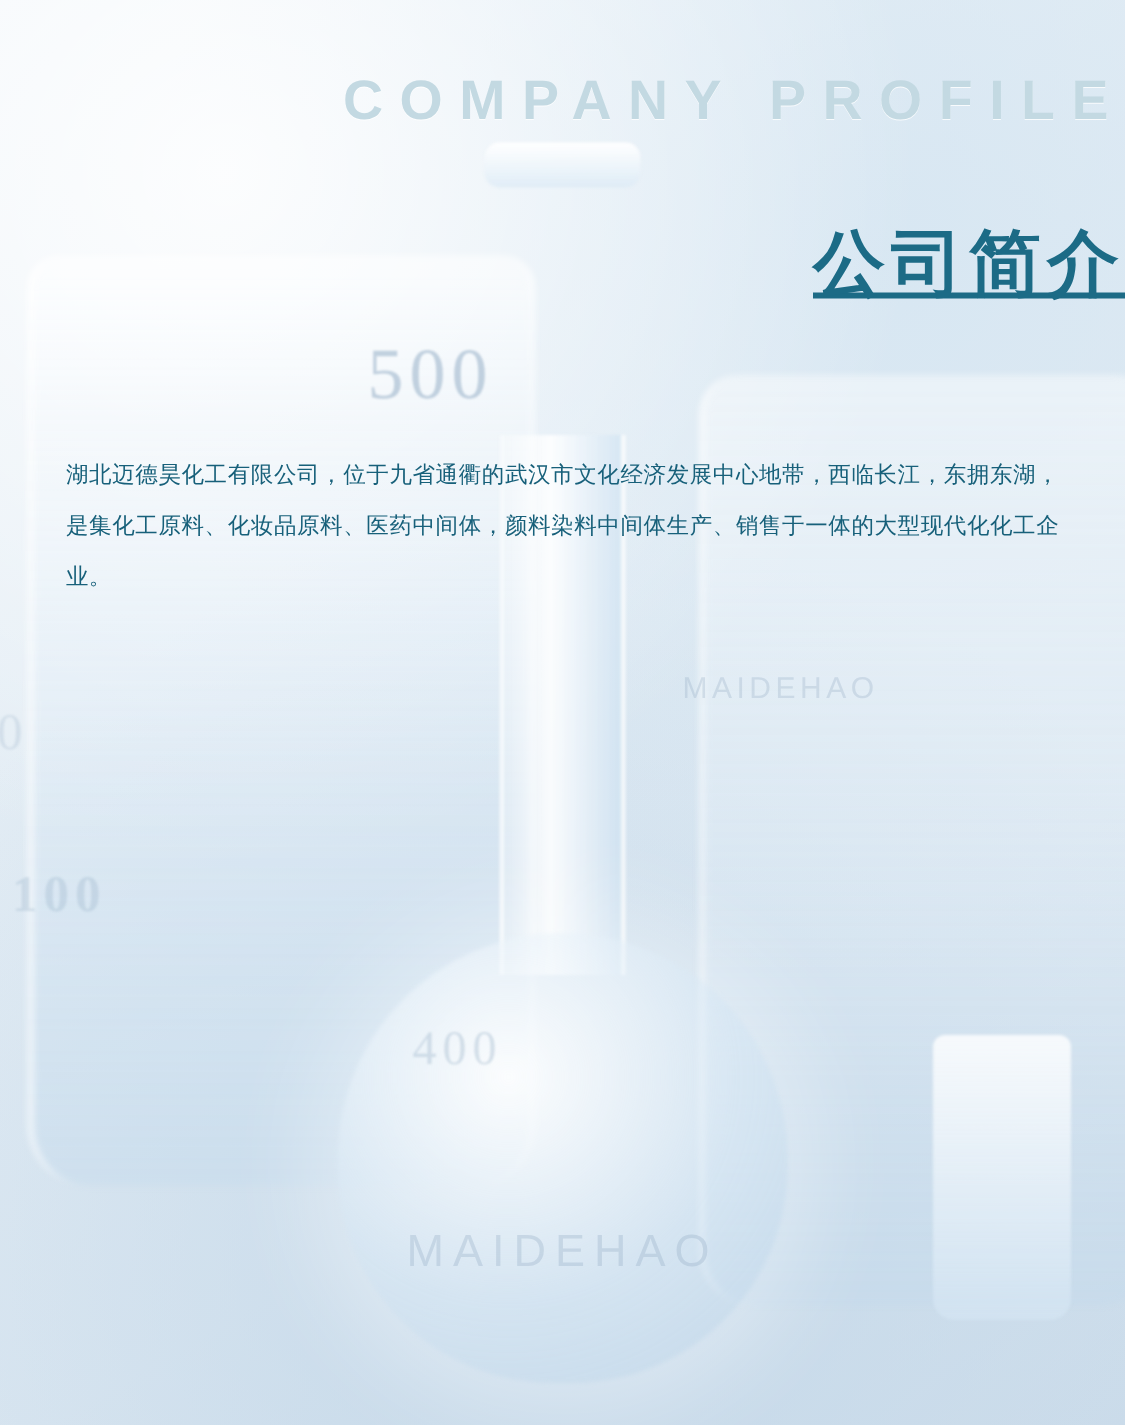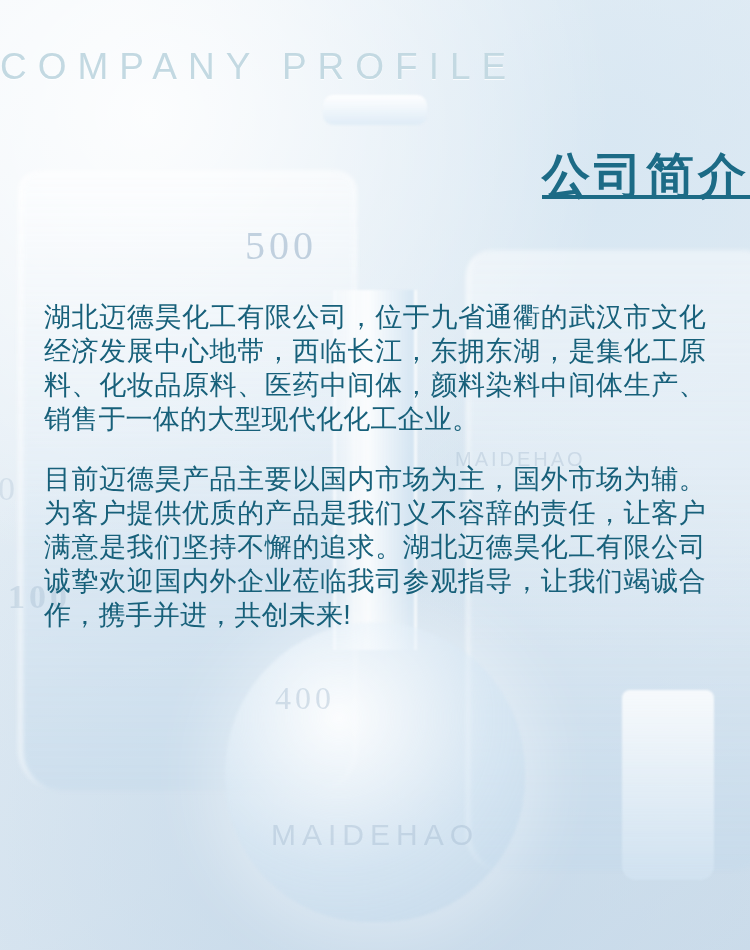--- a/index.html
+++ b/index.html
@@ -107,21 +107,21 @@
     filter: blur(1.2px);
   }
   .grad-mark {
     position: absolute;
     font-family: "Liberation Serif", serif;
     color: rgba(150,175,198,0.55);
     letter-spacing: 4px;
     filter: blur(0.6px);
     user-select: none;
   }
-  .mark-500 { left: 245px; top: 222px; font-size: 40px; }
+  .mark-500 { left: 245px; top: 222px; font-size: 48px; }
   .mark-400 { left: 275px; top: 680px; font-size: 32px; color: rgba(150,175,198,0.35); }
   .mark-100 { left: 8px;   top: 578px; font-size: 34px; color: rgba(150,175,198,0.30); font-weight: bold; }
   .mark-o1  { left: -2px;  top: 470px; font-size: 34px; color: rgba(150,175,198,0.25); }
 
   .watermark {
     position: absolute;
     left: 0;
     right: 0;
     top: 818px;
     text-align: center;
@@ -147,23 +147,23 @@
     z-index: 3;
     width: 750px;
     height: 950px;
   }
 
   .eyebrow {
     position: absolute;
     top: 46px;
     left: 0;
     right: 0;
-    text-align: left;
+    text-align: right;
     font-size: 37px;
-    font-weight: normal;
+    font-weight: bold;
     letter-spacing: 11px;
     color: #c3d9e2;
     text-shadow: 0 1px 0 rgba(255,255,255,0.8);
     font-family: "Liberation Sans", sans-serif;
     white-space: nowrap;
   }
 
   .title {
     position: absolute;
     top: 112px;
@@ -177,21 +177,21 @@
     font-family: "Liberation Sans", sans-serif;
     text-decoration: underline;
   }
 
   .body {
     position: absolute;
     left: 44px;
     right: 44px;
     top: 300px;
     color: #17607a;
-    font-size: 27px;
+    font-size: 15px;
     line-height: 34px;
     text-align: justify;
     letter-spacing: 0.2px;
   }
   .para { margin: 0 0 26px 0; }
   .para:last-child { margin-bottom: 0; }
 </style>
 </head>
 <body>
 
@@ -214,17 +214,16 @@
     <div class="watermark-side">MAIDEHAO</div>
     <div class="watermark">MAIDEHAO</div>
   </div>
 
   <div class="content">
     <div class="eyebrow">COMPANY PROFILE</div>
     <h1 class="title">公司简介</h1>
 
     <div class="body">
       <p class="para">湖北迈德昊化工有限公司，位于九省通衢的武汉市文化经济发展中心地带，西临长江，东拥东湖，是集化工原料、化妆品原料、医药中间体，颜料染料中间体生产、销售于一体的大型现代化化工企业。</p>
-      <p class="para">目前迈德昊产品主要以国内市场为主，国外市场为辅。为客户提供优质的产品是我们义不容辞的责任，让客户满意是我们坚持不懈的追求。湖北迈德昊化工有限公司诚挚欢迎国内外企业莅临我司参观指导，让我们竭诚合作，携手并进，共创未来!</p>
     </div>
   </div>
 
 </div>
 
 </body></html>

